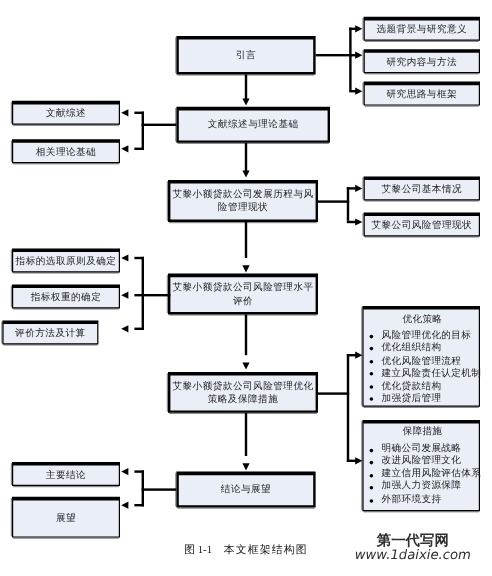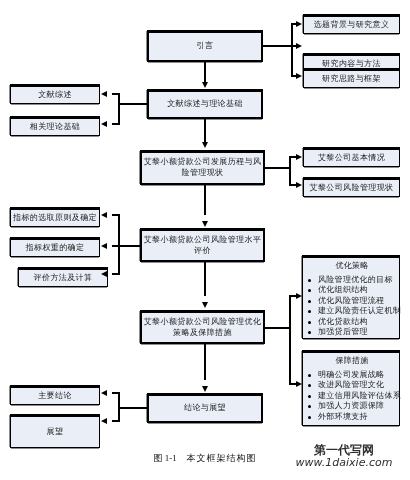--- a/index.html
+++ b/index.html
@@ -156,21 +156,21 @@
 </head>
 <body>
 
 <div id="page">
   <div class="canvas">
 
     <div class="box center" style="left:147px; top:30px; width:116px; height:32px;">
       <span class="txt">引言</span>
     </div>
 
-    <div class="box center" style="left:147px; top:89px; width:116px; height:30px;">
+    <div class="box center" style="left:147px; top:89px; width:128px; height:30px;">
       <span class="txt">文献综述与理论基础</span>
     </div>
 
     <div class="box center" style="left:140px; top:150px; width:125px; height:35px;font-family:Liberation Serif, serif;">
       <span class="txt">艾黎小额贷款公司发展历程与风险管理现状</span>
     </div>
 
     <div class="box center" style="left:140px; top:310px; width:125px; height:34px;">
       <span class="txt">艾黎小额贷款公司风险管理优化策略及保障措施</span>
     </div>
@@ -179,21 +179,21 @@
       <span class="txt">艾黎小额贷款公司风险管理水平评价</span>
     </div>
 
     <div class="box center" style="left:147px; top:393px; width:116px; height:30px;text-align:center;">
       <span class="txt">结论与展望</span>
     </div>
 
     <div class="box" style="left:303px; top:14px; width:97px; height:20px;">
       <span class="txt">选题背景与研究意义</span>
     </div>
-    <div class="box" style="left:303px; top:41px; width:97px; height:20px;margin-top:12px;">
+    <div class="box" style="left:303px; top:41px; width:97px; height:20px;">
       <span class="txt">研究内容与方法</span>
     </div>
     <div class="box" style="left:303px; top:68px; width:97px; height:20px;">
       <span class="txt">研究思路与框架</span>
     </div>
 
     <div class="ln h" style="left:263px; top:45px; width:30px;"></div>
     <div class="ln v" style="left:291px; top:23px; height:52px;"></div>
     <div class="ln h" style="left:291px; top:23px; width:6px;"></div>
     <div class="ln h" style="left:291px; top:45px; width:6px;"></div>
@@ -238,21 +238,21 @@
 
     <div class="ln v" style="left:204px; top:185px; height:30px;"></div>
     <div class="arrow down" style="left:201.5px; top:221px;"></div>
 
     <div class="box" style="left:10px; top:237px; width:90px; height:20px;">
       <span class="txt">指标权重的确定</span>
     </div>
     <div class="box" style="left:10px; top:207px; width:90px; height:20px;">
       <span class="txt">指标的选取原则及确定</span>
     </div>
-    <div class="box" style="left:18px; top:267px; width:90px; height:20px;">
+    <div class="box" style="left:2px; top:267px; width:80px; height:20px;">
       <span class="txt">评价方法及计算</span>
     </div>
 
     <div class="ln h" style="left:118px; top:245px; width:24px;"></div>
     <div class="ln v" style="left:118px; top:214px; height:61px;"></div>
     <div class="ln h" style="left:112px; top:214px; width:8px;"></div>
     <div class="ln h" style="left:112px; top:245px; width:8px;"></div>
     <div class="ln h" style="left:112px; top:273px; width:8px;"></div>
     <div class="arrow left" style="left:101px; top:211.5px;"></div>
     <div class="arrow left" style="left:101px; top:242.5px;"></div>

